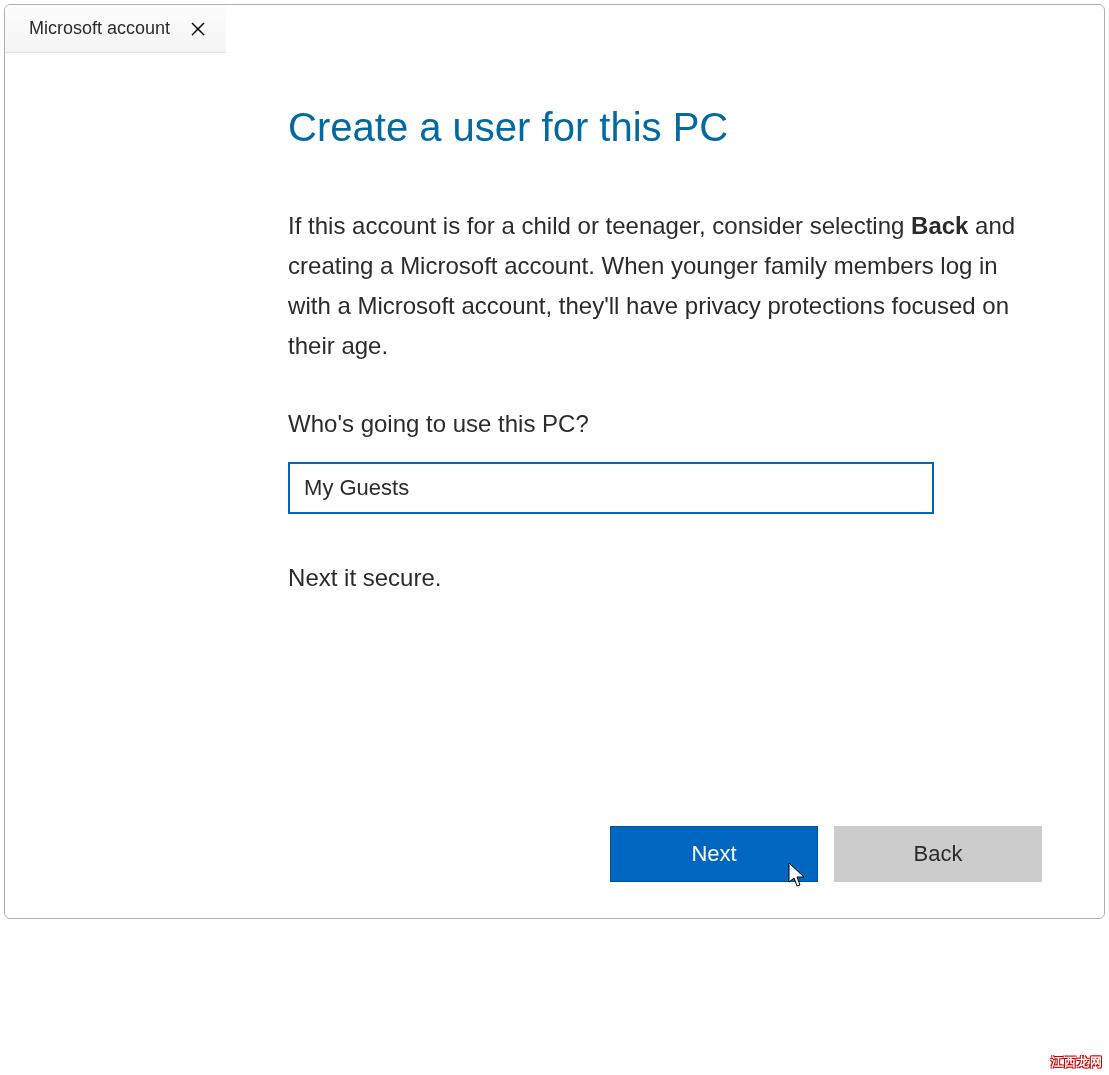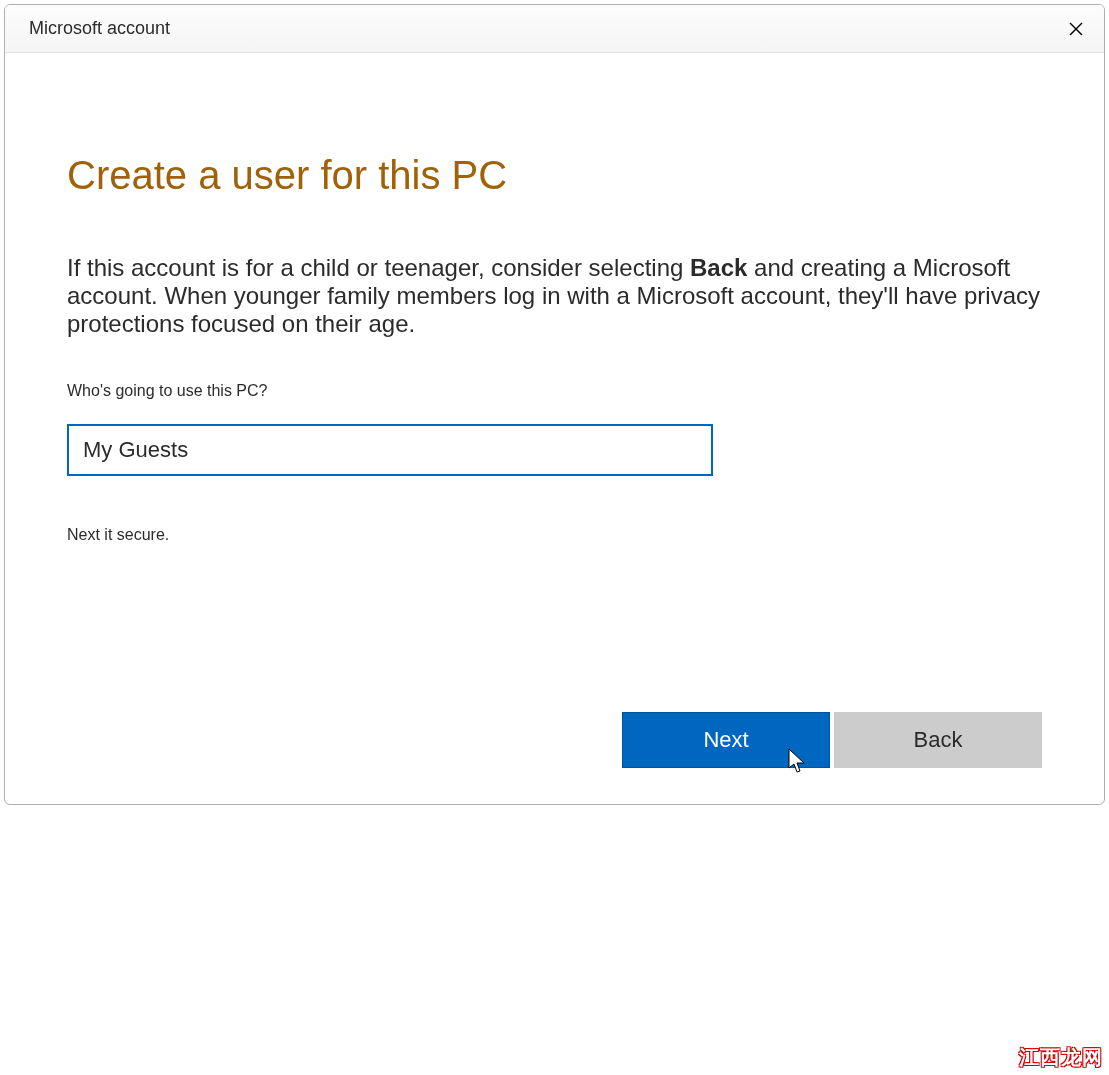--- a/index.html
+++ b/index.html
@@ -10,27 +10,27 @@
     body {
       font-family: "Segoe UI", -apple-system, BlinkMacSystemFont, sans-serif;
       background: #ffffff;
       width: 1109px;
       height: 1075px;
       overflow: hidden;
       position: relative;
     }
     .window {
       width: 1101px;
-      height: 801px;
+      height: 915px;
       margin: 4px;
       border: 1px solid #b0b0b0;
       border-radius: 6px;
       background: #ffffff;
       display: flex;
-      flex-direction: column;
+      flex-direction: row;
       position: relative;
       overflow: hidden;
     }
     .titlebar {
       height: 48px;
       background: linear-gradient(to bottom, #fcfcfc, #f5f5f5);
       border-bottom: 1px solid #e0e0e0;
       display: flex;
       align-items: center;
       justify-content: space-between;
@@ -57,35 +57,35 @@
     }
     .content {
       flex: 1;
       padding: 100px 62px 0 62px;
       display: flex;
       flex-direction: column;
     }
     .heading {
       font-size: 40px;
       font-weight: 400;
-      color: #a16207;
+      color: #0369a1;
       margin-bottom: 56px;
     }
     .paragraph {
       font-size: 24px;
-      line-height: 28px;
+      line-height: 40px;
       color: #2b2b2b;
       margin-bottom: 44px;
       font-weight: 400;
     }
     .paragraph b {
       font-weight: 700;
     }
     .section-label {
-      font-size: 16px;
+      font-size: 24px;
       color: #2b2b2b;
       margin-bottom: 24px;
       font-weight: 400;
     }
     .field-group {
       margin-bottom: 38px;
     }
     .text-input {
       width: 646px;
       height: 52px;
@@ -104,21 +104,21 @@
       margin-top: 24px;
     }
     .text-input::placeholder {
       color: #767676;
     }
     .button-bar {
       position: absolute;
       bottom: 36px;
       right: 62px;
       display: flex;
-      gap: 4px;
+      gap: 16px;
     }
     .btn {
       width: 208px;
       height: 56px;
       font-size: 22px;
       font-family: inherit;
       border: none;
       cursor: pointer;
     }
     .btn-primary {
@@ -136,21 +136,21 @@
       right: 296px;
       width: 20px;
       height: 28px;
       pointer-events: none;
       z-index: 100;
     }
     .watermark {
       position: absolute;
       bottom: 4px;
       right: 6px;
-      font-size: 20px;
+      font-size: 12px;
       font-weight: 700;
       color: #ffffff;
       text-shadow: -1px -1px 0 #cc0000, 1px -1px 0 #cc0000, -1px 1px 0 #cc0000, 1px 1px 0 #cc0000;
       letter-spacing: 1px;
       font-family: "SimHei", sans-serif;
     }
   </style>
 </head>
 <body>
 

